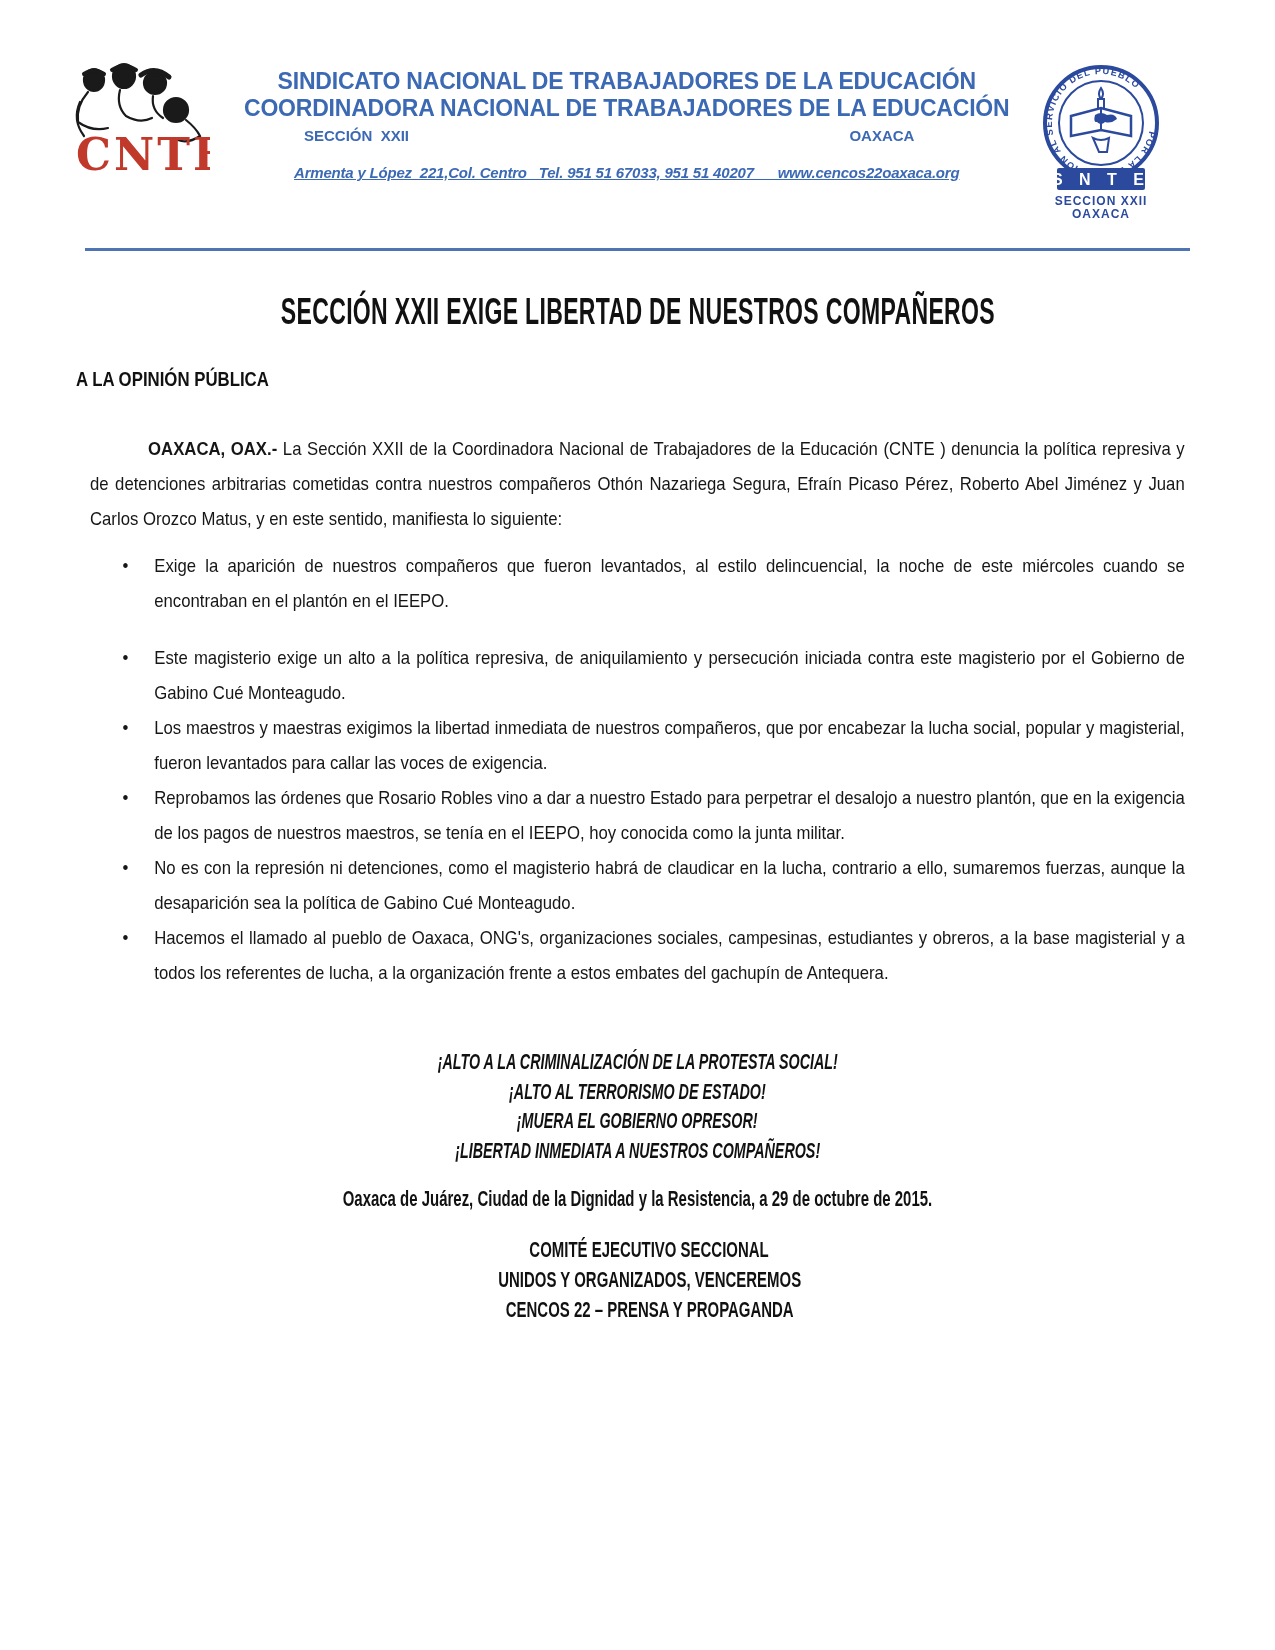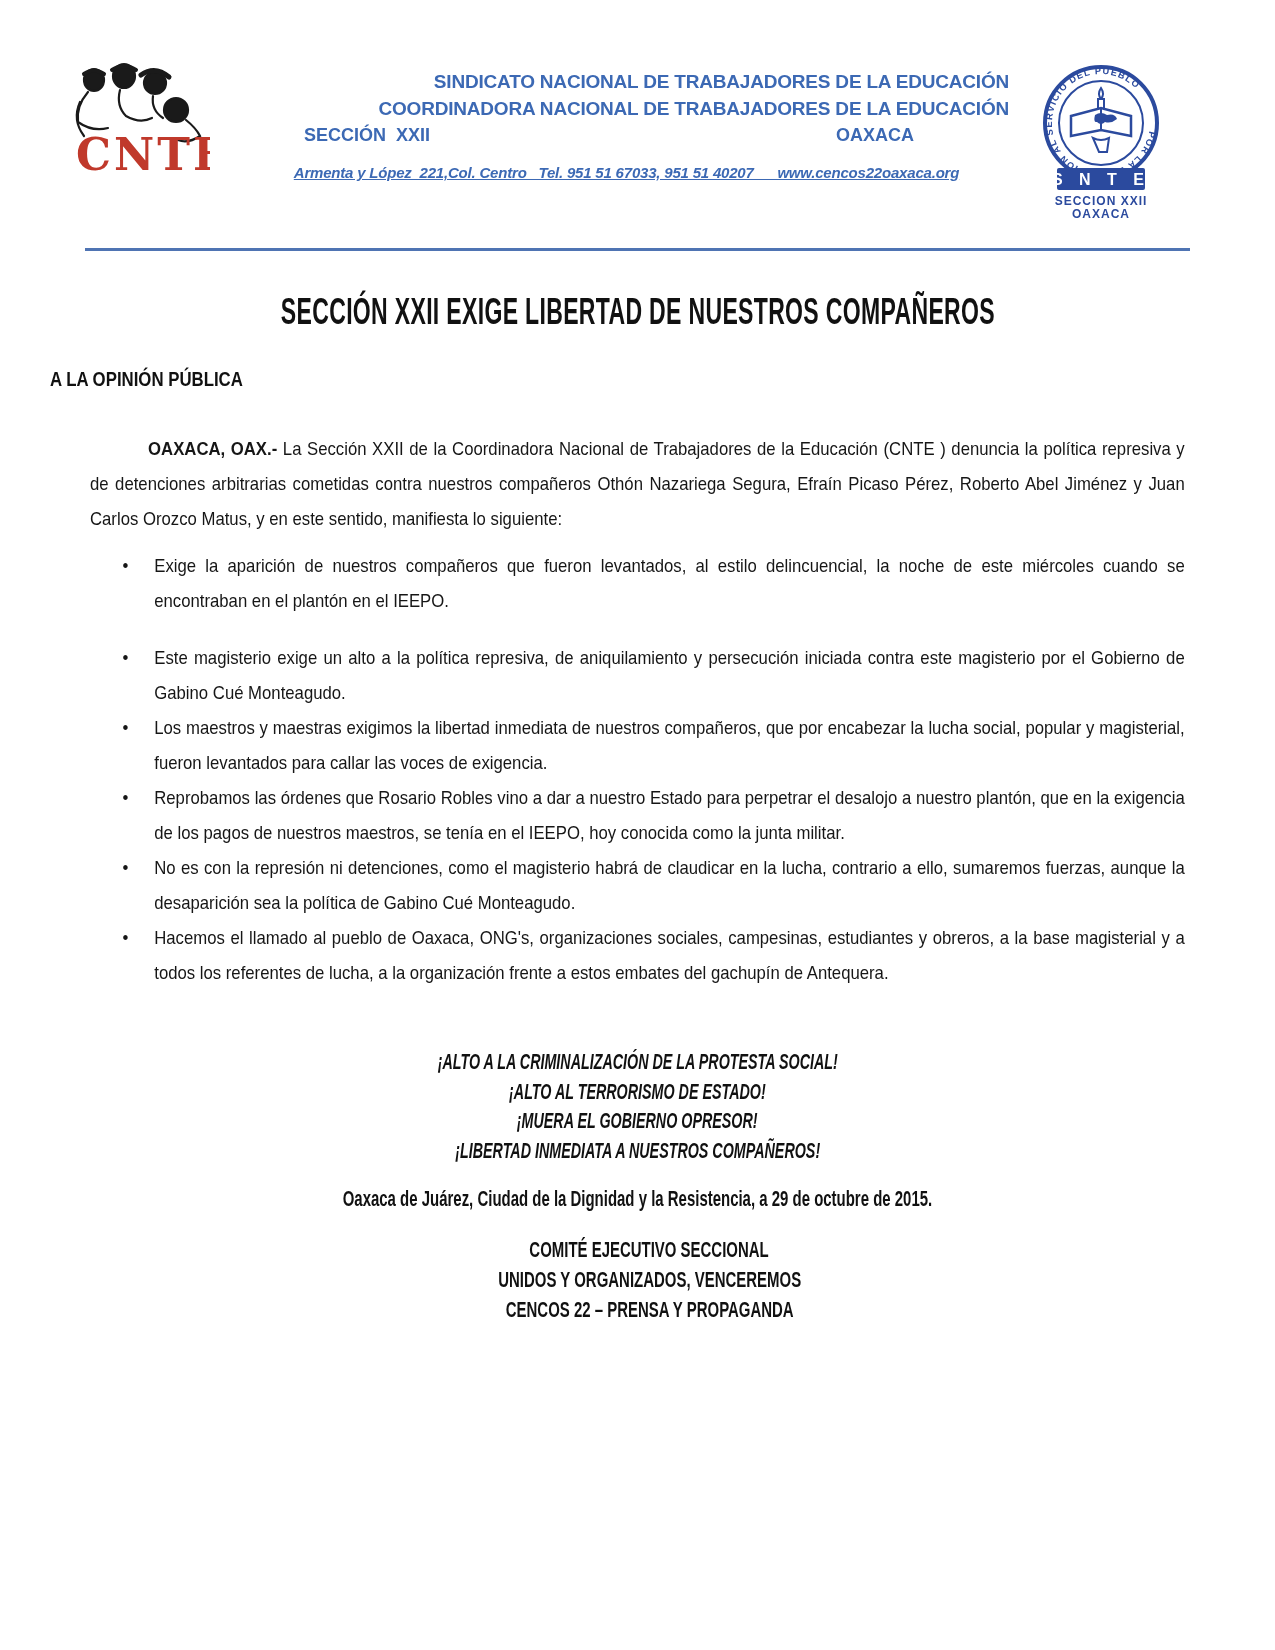--- a/index.html
+++ b/index.html
@@ -23,32 +23,31 @@
   }
   .cnte-logo { width: 152px; height: 128px; flex: 0 0 auto; }
   .head-center {
     flex: 1 1 auto;
     margin: 10px 28px 0 34px;
     text-align: center;
     color: #3c69b4;
   }
   .head-line {
     font-weight: bold;
-    font-size: 19px;
+    font-size: 23px;
     line-height: 27px;
     letter-spacing: -0.2px;
     white-space: pre;
-    text-align: right;
   }
   .head-row {
     display: flex;
     justify-content: space-between;
     padding: 0 95px 0 60px;
     font-weight: bold;
-    font-size: 18px;
+    font-size: 15px;
     line-height: 27px;
     white-space: pre;
   }
   .head-address {
     font-size: 15px;
     font-weight: bold;
     font-style: italic;
     text-decoration: underline;
     line-height: 24px;
     white-space: pre;
@@ -71,21 +70,21 @@
     white-space: nowrap;
     color: #111111;
   }
   .title-line { margin-top: 40px; }
   .title-line .hc {
     font-size: 36px;
     transform: scaleX(0.64);
     transform-origin: center top;
     letter-spacing: 0.5px;
   }
-  .salutation { margin-top: 34px; padding-left: 50px; }
+  .salutation { margin-top: 34px; padding-left: 76px; }
   .salutation .hc {
     font-size: 21px;
     transform: scaleX(0.80);
     transform-origin: left top;
   }
 
   
   .body-wrap { padding: 0 90px; }
   .body-inner {
     width: 1244px;

